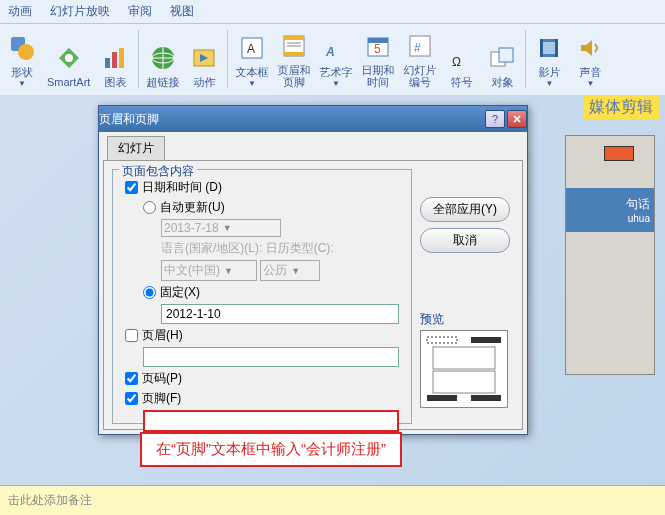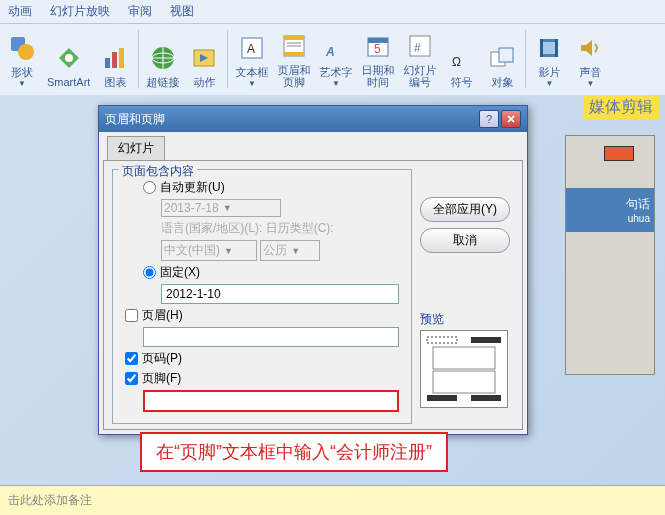--- a/index.html
+++ b/index.html
@@ -10,21 +10,21 @@
 .rbtn{display:flex;flex-direction:column;align-items:center;justify-content:flex-end;padding:2px 4px;min-width:40px;cursor:pointer;color:#3b5998}
 .ricon{width:32px;height:32px;display:flex;align-items:center;justify-content:center;font-size:22px;margin-bottom:2px}
 .rlbl{font-size:11px;text-align:center;line-height:12px;color:#3b5998;white-space:nowrap}
 .sep{width:1px;background:#b8c8e0;margin:2px 2px}
 .dropdown-arrow{font-size:8px;color:#3b5998;margin-top:1px}
 .canvas{position:absolute;top:95px;left:0;right:0;bottom:30px;background:linear-gradient(135deg,#d0dff0,#c0d5ea)}
 .slide-preview{position:absolute;right:10px;top:40px;width:90px;height:240px;background:#d8d5cd;border:1px solid #888}
 .slide-preview .blue-banner{background:#4a7fb8;color:#fff;padding:8px 4px;margin-top:52px;font-size:14px;text-align:right}
 .slide-preview .orange-tab{position:absolute;top:10px;right:20px;width:30px;height:15px;background:#e85c2e;border:1px solid #333}
 .dialog{position:absolute;left:98px;top:105px;width:430px;background:#f0f0f0;border:1px solid #3b5998;box-shadow:2px 2px 8px rgba(0,0,0,0.4)}
-.titlebar{background:linear-gradient(#5a8fd0,#3b6fa8);color:#fff;padding:4px 6px;display:flex;align-items:center;justify-content:space-between;font-size:13px}
+.titlebar{background:linear-gradient(#5a8fd0,#3b6fa8);color:#fff;padding:4px 0;display:flex;align-items:center;justify-content:space-between;font-size:13px}
 .titlebar-btns{display:flex;gap:2px}
 .tbtn{width:20px;height:18px;border:1px solid #2a5080;display:flex;align-items:center;justify-content:center;font-size:11px;cursor:pointer}
 .help-btn{background:linear-gradient(#e8e8f8,#c8c8e8);color:#3b5998;border-radius:2px}
 .close-btn{background:linear-gradient(#e88,#c44);color:#fff;border-radius:2px;font-weight:bold}
 .dlg-body{background:#f0f0f0;padding:4px}
 .tabs{display:flex;margin-left:4px}
 .tab{padding:3px 10px;border:1px solid #999;background:#e0e0e0;cursor:pointer;margin-right:-1px}
 .tab.active{background:#f0f0f0;border-bottom:1px solid #f0f0f0;position:relative;z-index:1}
 .tab-panel{border:1px solid #999;margin-top:-1px;padding:8px;background:#f0f0f0}
 .fieldset{border:1px solid #9ab;padding:6px 12px 8px;margin-bottom:4px;position:relative}
@@ -36,21 +36,21 @@
 .combo{display:inline-flex;align-items:center;border:1px solid #aaa;background:#f8f8f8;padding:1px 2px;color:#999}
 .combo.disabled{background:#f0f0f0;color:#aaa}
 .combo-arrow{margin-left:4px;font-size:9px;color:#888}
 .txt{border:1px solid #7a9;padding:2px 4px;background:#fff;width:260px}
 .txt.hl{border:2px solid #d22;width:260px}
 .right-col{position:absolute;right:12px;top:36px;width:90px;display:flex;flex-direction:column;gap:6px}
 .dbtn{border:1px solid #8a9cb8;background:linear-gradient(#fefefe,#e0e0e0);padding:3px 6px;text-align:center;cursor:pointer;border-radius:12px}
 .preview-box{position:absolute;right:12px;top:280px;width:90px}
 .preview-lbl{color:#15428b;margin-bottom:2px}
 .preview-svg{border:1px solid #888;background:#fff;padding:4px;width:88px;height:78px}
-.callout{position:absolute;left:140px;top:432px;border:2px solid #d22;background:#fff;padding:6px 14px;color:#d22;font-size:18px}
+.callout{position:absolute;left:140px;top:432px;border:2px solid #d22;background:#fff;padding:6px 14px;color:#d22;font-size:15px}
 .notes{position:absolute;left:0;bottom:0;right:0;background:#fef9c3;padding:6px 8px;color:#888;border-top:1px solid #aaa}
 .label-text{color:#000}
 .disabled-text{color:#aaa}
 .ribbon-group-footer{position:absolute;right:6px;top:96px;background:#fde047;padding:1px 6px;color:#5a7ab0;font-size:16px}
 </style>
 </head>
 <body>
 
 <div class="menubar">
   <span>动画</span>
@@ -225,20 +225,24 @@
       <div class="tbtn close-btn">✕</div>
     </div>
   </div>
   <div class="dlg-body">
     <div class="tabs">
       <div class="tab">幻灯片</div>
     </div>
     <div class="tab-panel" style="position:relative;height:270px">
       <div class="fieldset" style="width:300px;height:255px">
         <div class="legend">页面包含内容</div>
+        <div class="row">
+            <input type="checkbox" class="chk" checked="" style="">
+            <span class="label-text"><span>日期和时间 (D)</span></span>
+          </div>
         <div class="row">
             <input type="radio" class="radio" style="">
             <span class="label-text">自动更新(U)</span>
           </div>
         <div class="row sub">
             <span class="combo disabled" style="width:120px">
               <span>2013-7-18</span>
               <span class="combo-arrow">▼</span>
             </span>
           </div>

